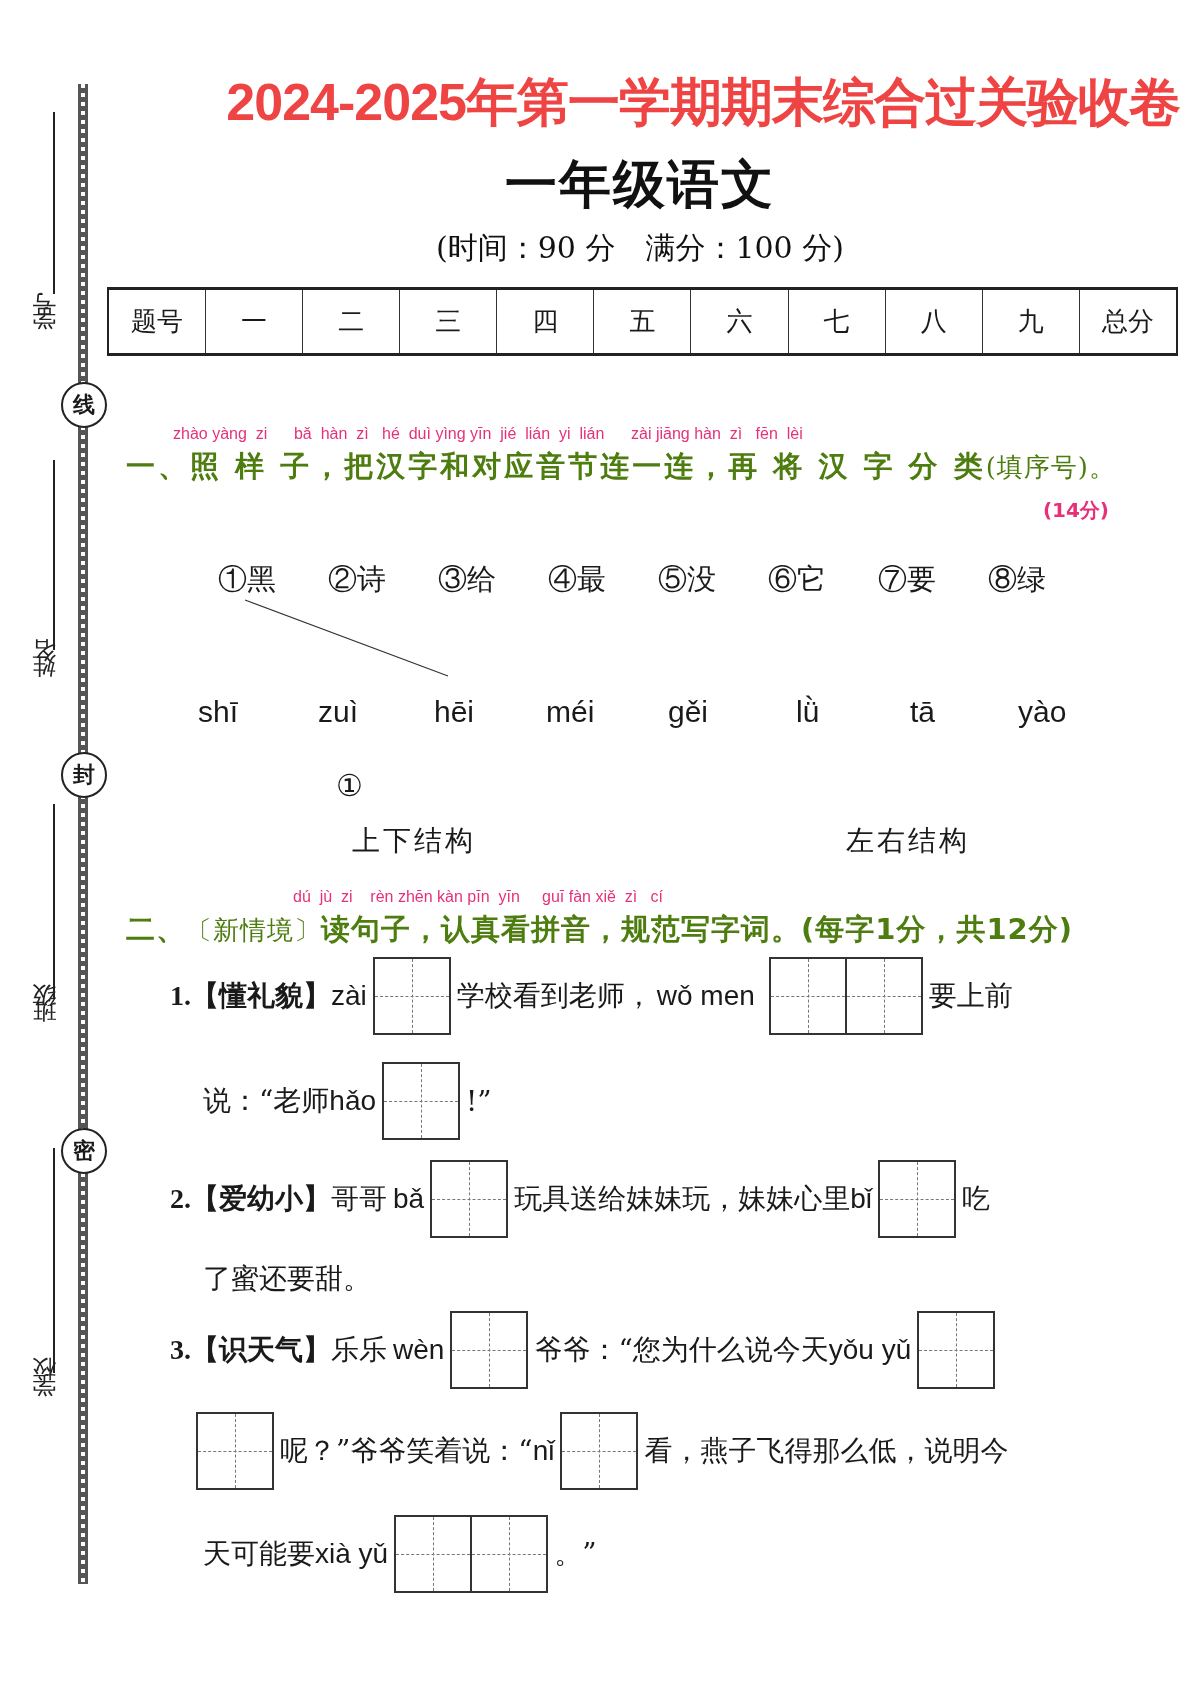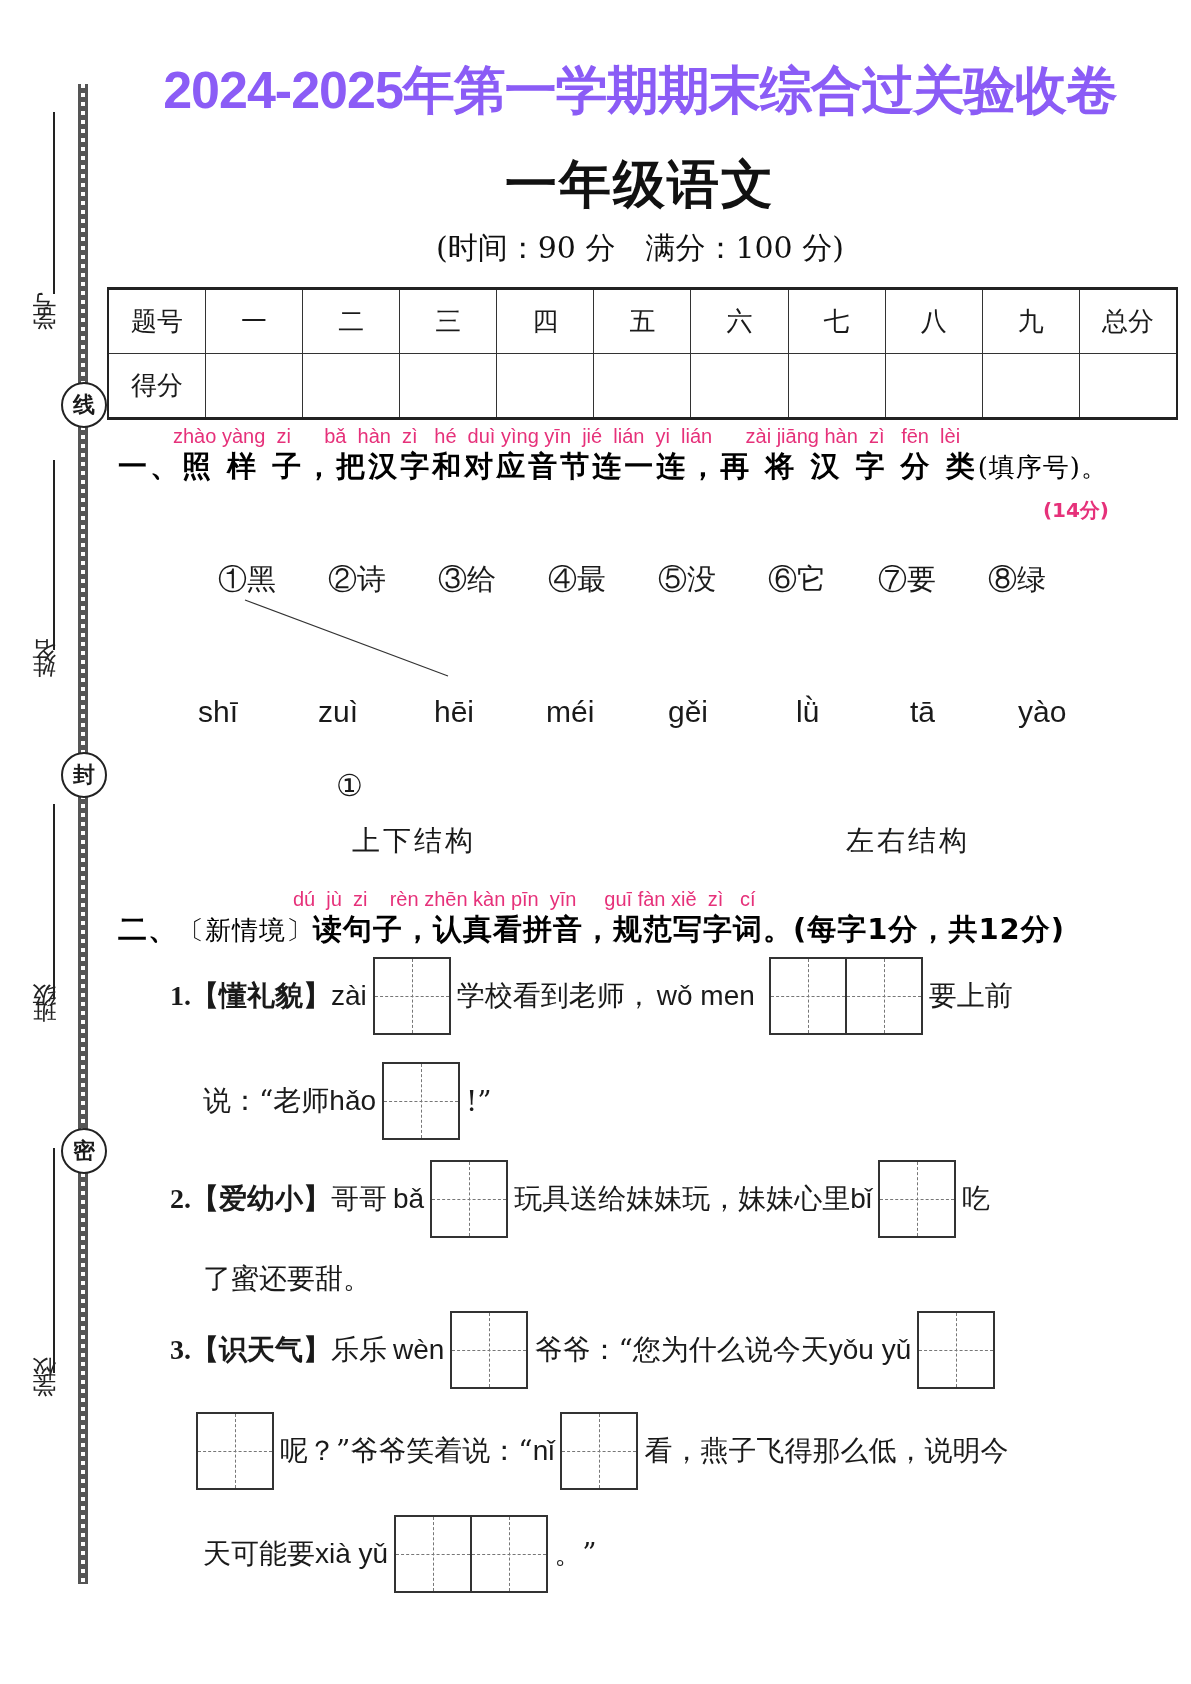--- a/index.html
+++ b/index.html
@@ -11,34 +11,34 @@
     background:#555; }
   .binding-rail::before { content:""; position:absolute; left:3px; top:0; width:4px; height:100%;
     background: repeating-linear-gradient(to bottom, #fff 0 4px, transparent 4px 9px); }
   .seal { position:absolute; left:61px; width:42px; height:42px; border-radius:50%;
     border:2px solid #222; background:#fff; display:flex; align-items:center; justify-content:center;
     font-family:"DejaVu Serif", serif; font-size:22px; font-weight:bold; }
   .side-label { position:absolute; left:28px; writing-mode:vertical-rl; transform:rotate(180deg);
     font-family:"DejaVu Serif", serif; font-size:24px; letter-spacing:16px; color:#222; }
   .side-line { position:absolute; left:53px; width:2px; background:#222; }
 
-  .title { position:absolute; left:100px; top:56px; width:1080px; text-align:center;
-    font-family:"Liberation Sans", sans-serif; font-size:52px; font-weight:bold; letter-spacing:-1px; color:#8b5cf6; }
+  .title { position:absolute; left:100px; top:68px; width:1080px; text-align:right;
+    font-family:"Liberation Sans", sans-serif; font-size:52px; font-weight:bold; letter-spacing:-1px; color:#ef4444; }
   .subtitle { position:absolute; left:100px; top:150px; width:1080px; text-align:center;
     font-size:52px; font-weight:bold; color:#111; letter-spacing:2px; }
   .time-line { position:absolute; left:100px; top:228px; width:1080px; text-align:center;
     font-family:"DejaVu Serif", serif; font-size:30px; color:#111; }
 
   table.score { position:absolute; left:107px; top:287px; width:1071px; border-collapse:collapse;
     border-top:3px solid #222; border-bottom:3px solid #222; }
   table.score td { border:1.5px solid #333; height:61px; text-align:center; font-size:26px; width:97px; }
   table.score td:first-child { border-left:2px solid #222; }
   table.score td:last-child { border-right:2px solid #222; }
-  .pinyin-row { position:absolute; font-size:20px; color:#e6317a; white-space:pre; font-family:"Liberation Sans", sans-serif; }
-  .q-head { position:absolute; font-size:29px; font-weight:bold; color:#000000; white-space:pre; letter-spacing:3px; }
+  .pinyin-row { position:absolute; font-size:16px; color:#e6317a; white-space:pre; font-family:"Liberation Sans", sans-serif; }
+  .q-head { position:absolute; font-size:29px; font-weight:bold; color:#4d7c0f; white-space:pre; letter-spacing:3px;margin-left:8px; }
   .q-head .light { font-weight:normal; font-family:"DejaVu Serif", serif; font-size:26px; letter-spacing:1px; }
   .points { position:absolute; right:82px; top:497px; font-size:20px; font-weight:bold; color:#e6317a; }
 
   .chars { position:absolute; top:560px; left:218px; font-family:"DejaVu Serif", serif; font-size:29px; }
   .char-item { position:absolute; white-space:nowrap; }
   .py-item { position:absolute; top:695px; font-size:30px; font-family:"Liberation Sans", sans-serif; }
   .answer-mark { position:absolute; left:336px; top:768px; font-family:"DejaVu Serif", serif; font-size:30px; }
   .category { position:absolute; top:822px; font-family:"DejaVu Serif", serif; font-size:28px; letter-spacing:3px; }
 
   .line { position:absolute; font-family:"DejaVu Serif", serif; font-size:28px; white-space:nowrap; display:flex; align-items:center; }
@@ -84,33 +84,20 @@
     <td>一</td>
     <td>二</td>
     <td>三</td>
     <td>四</td>
     <td>五</td>
     <td>六</td>
     <td>七</td>
     <td>八</td>
     <td>九</td>
     <td>总分</td>
-  </tr>
-  <tr>
-    <td>得分</td>
-    <td></td>
-    <td></td>
-    <td></td>
-    <td></td>
-    <td></td>
-    <td></td>
-    <td></td>
-    <td></td>
-    <td></td>
-    <td></td>
   </tr>
 </tbody>
   </table>
 
 <div class="pinyin-row" style="left:173px;top:425px">zhào yàng  zi      bǎ  hàn  zì   hé  duì yìng yīn  jié  lián  yi  lián      zài jiāng hàn  zì   fēn  lèi</div>
 <div class="q-head" style="left:118px;top:447px"><span>一、照 样 子，把汉字和对应音节连一连，再 将 汉 字 分 类</span><span class="light">(填序号)。</span></div>
 <div class="points">(14分)</div>
 
 <div class="chars">
   <span class="char-item" style="left:0">①黑</span>

